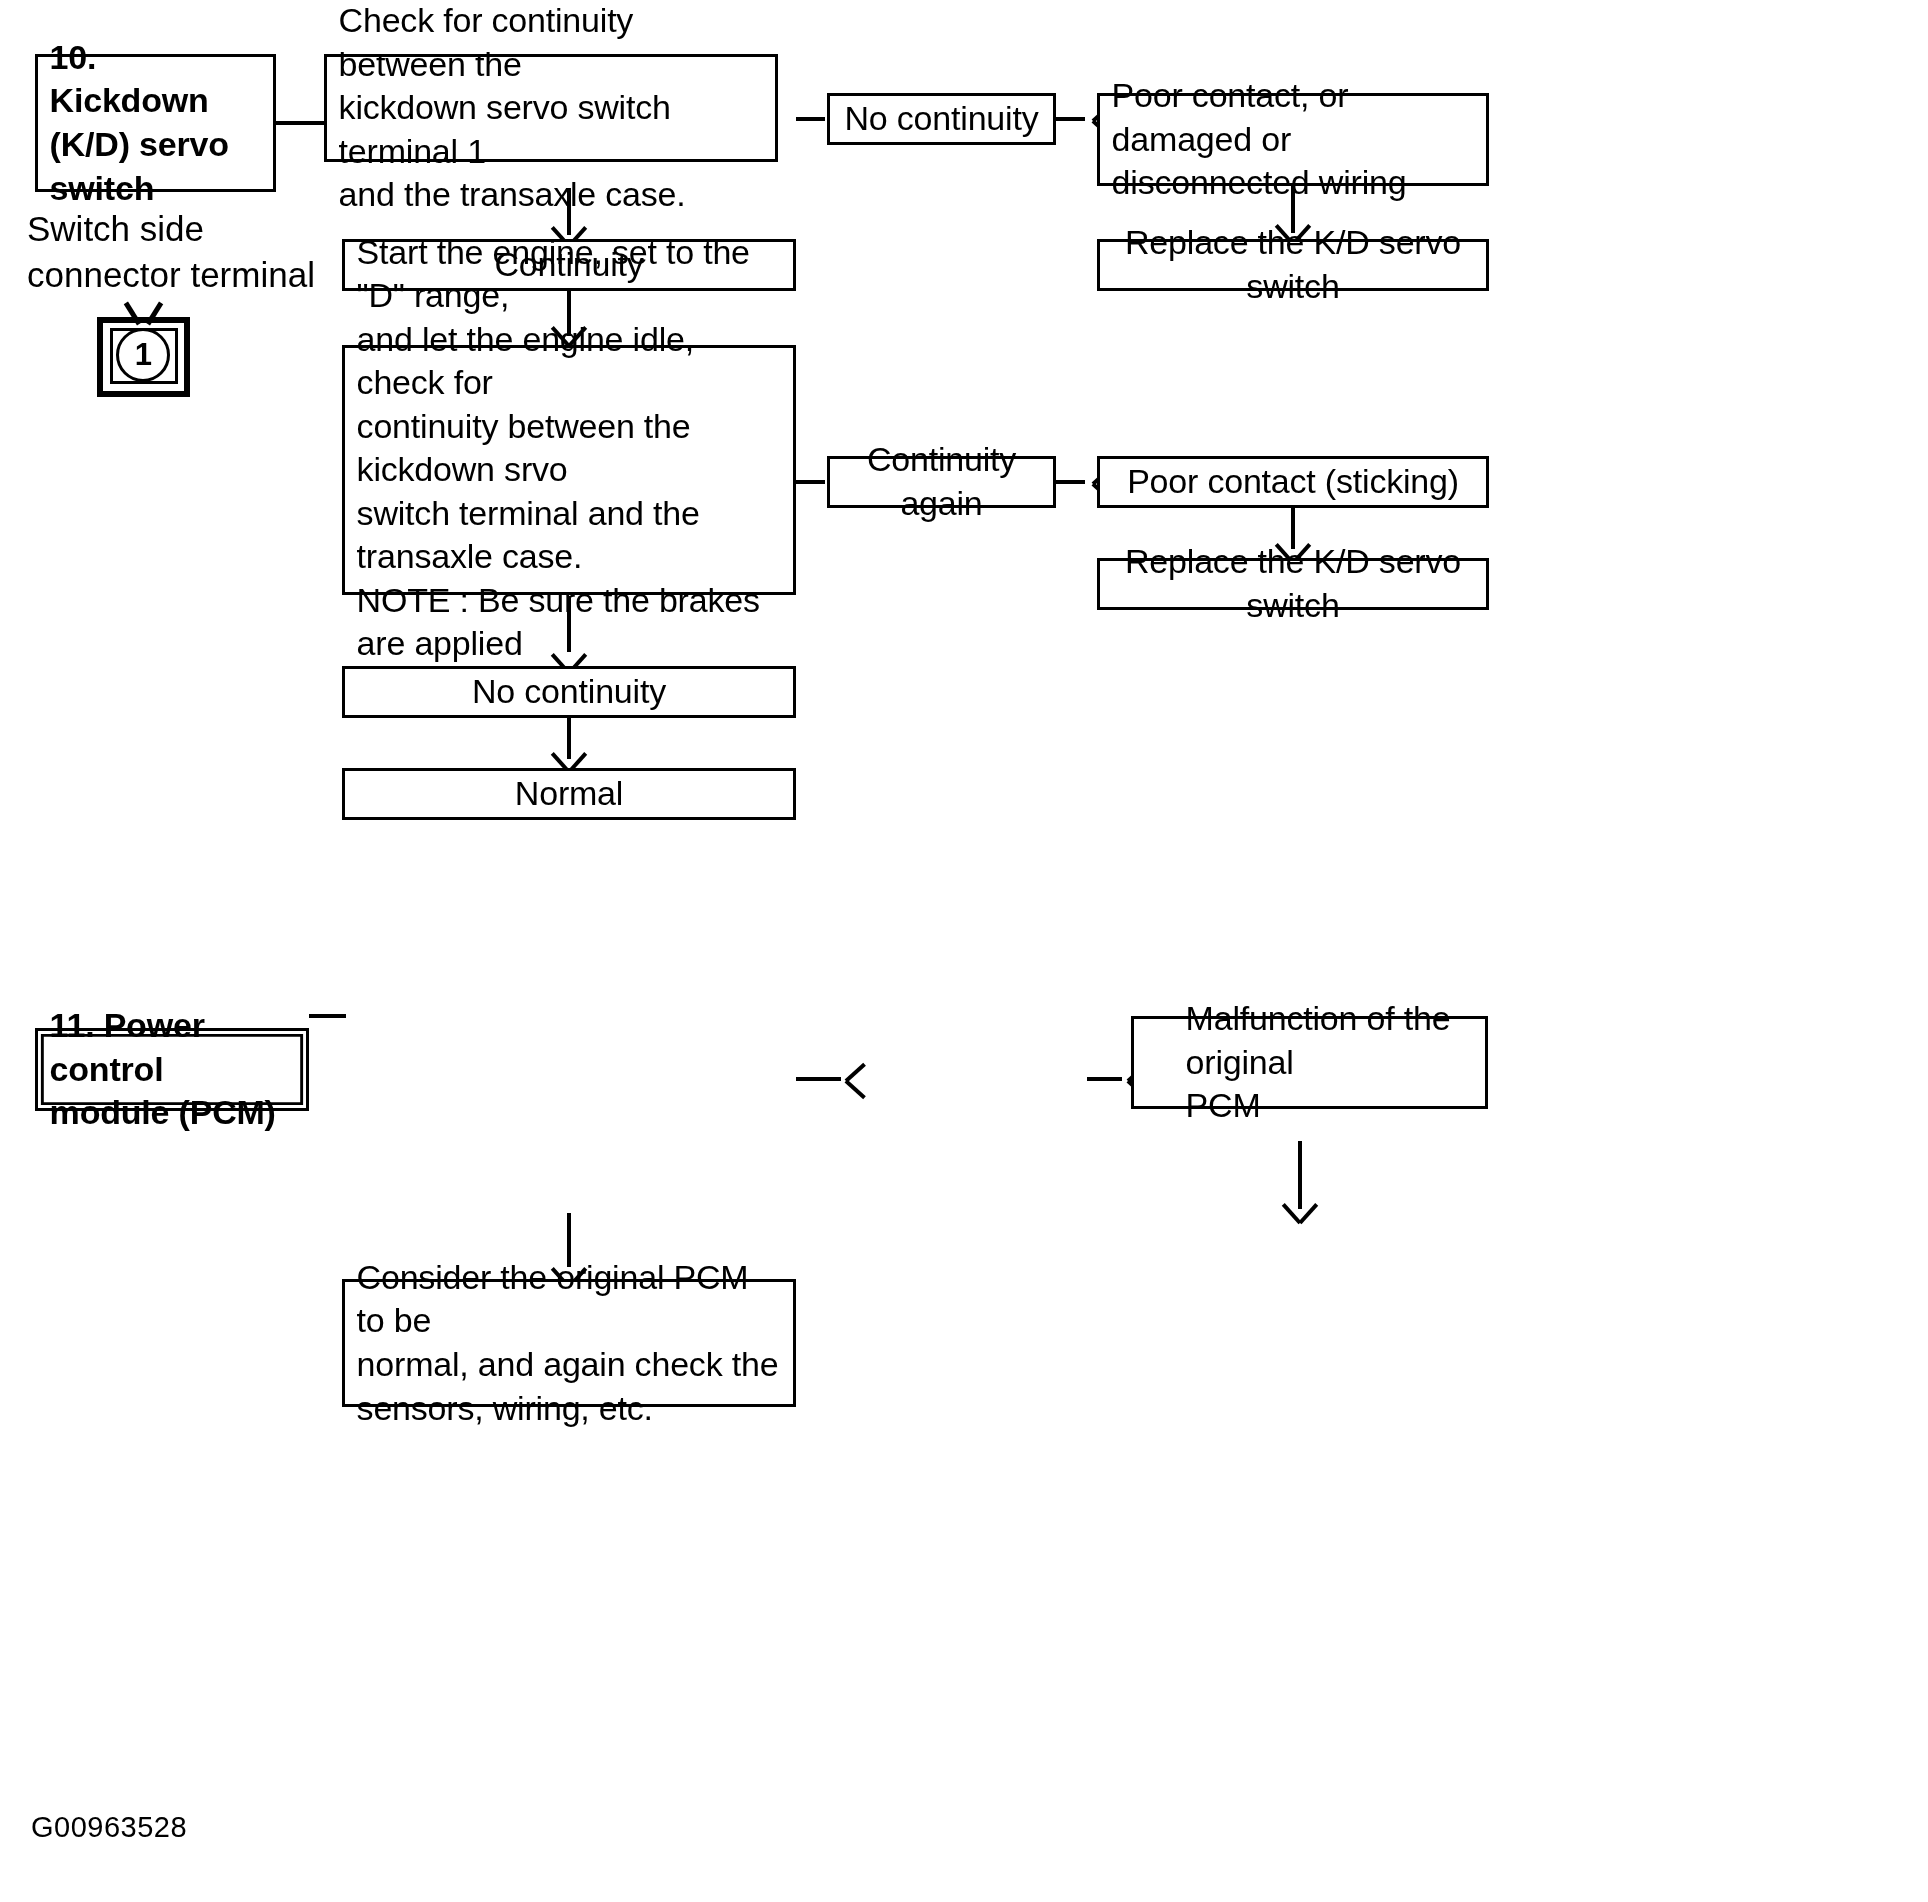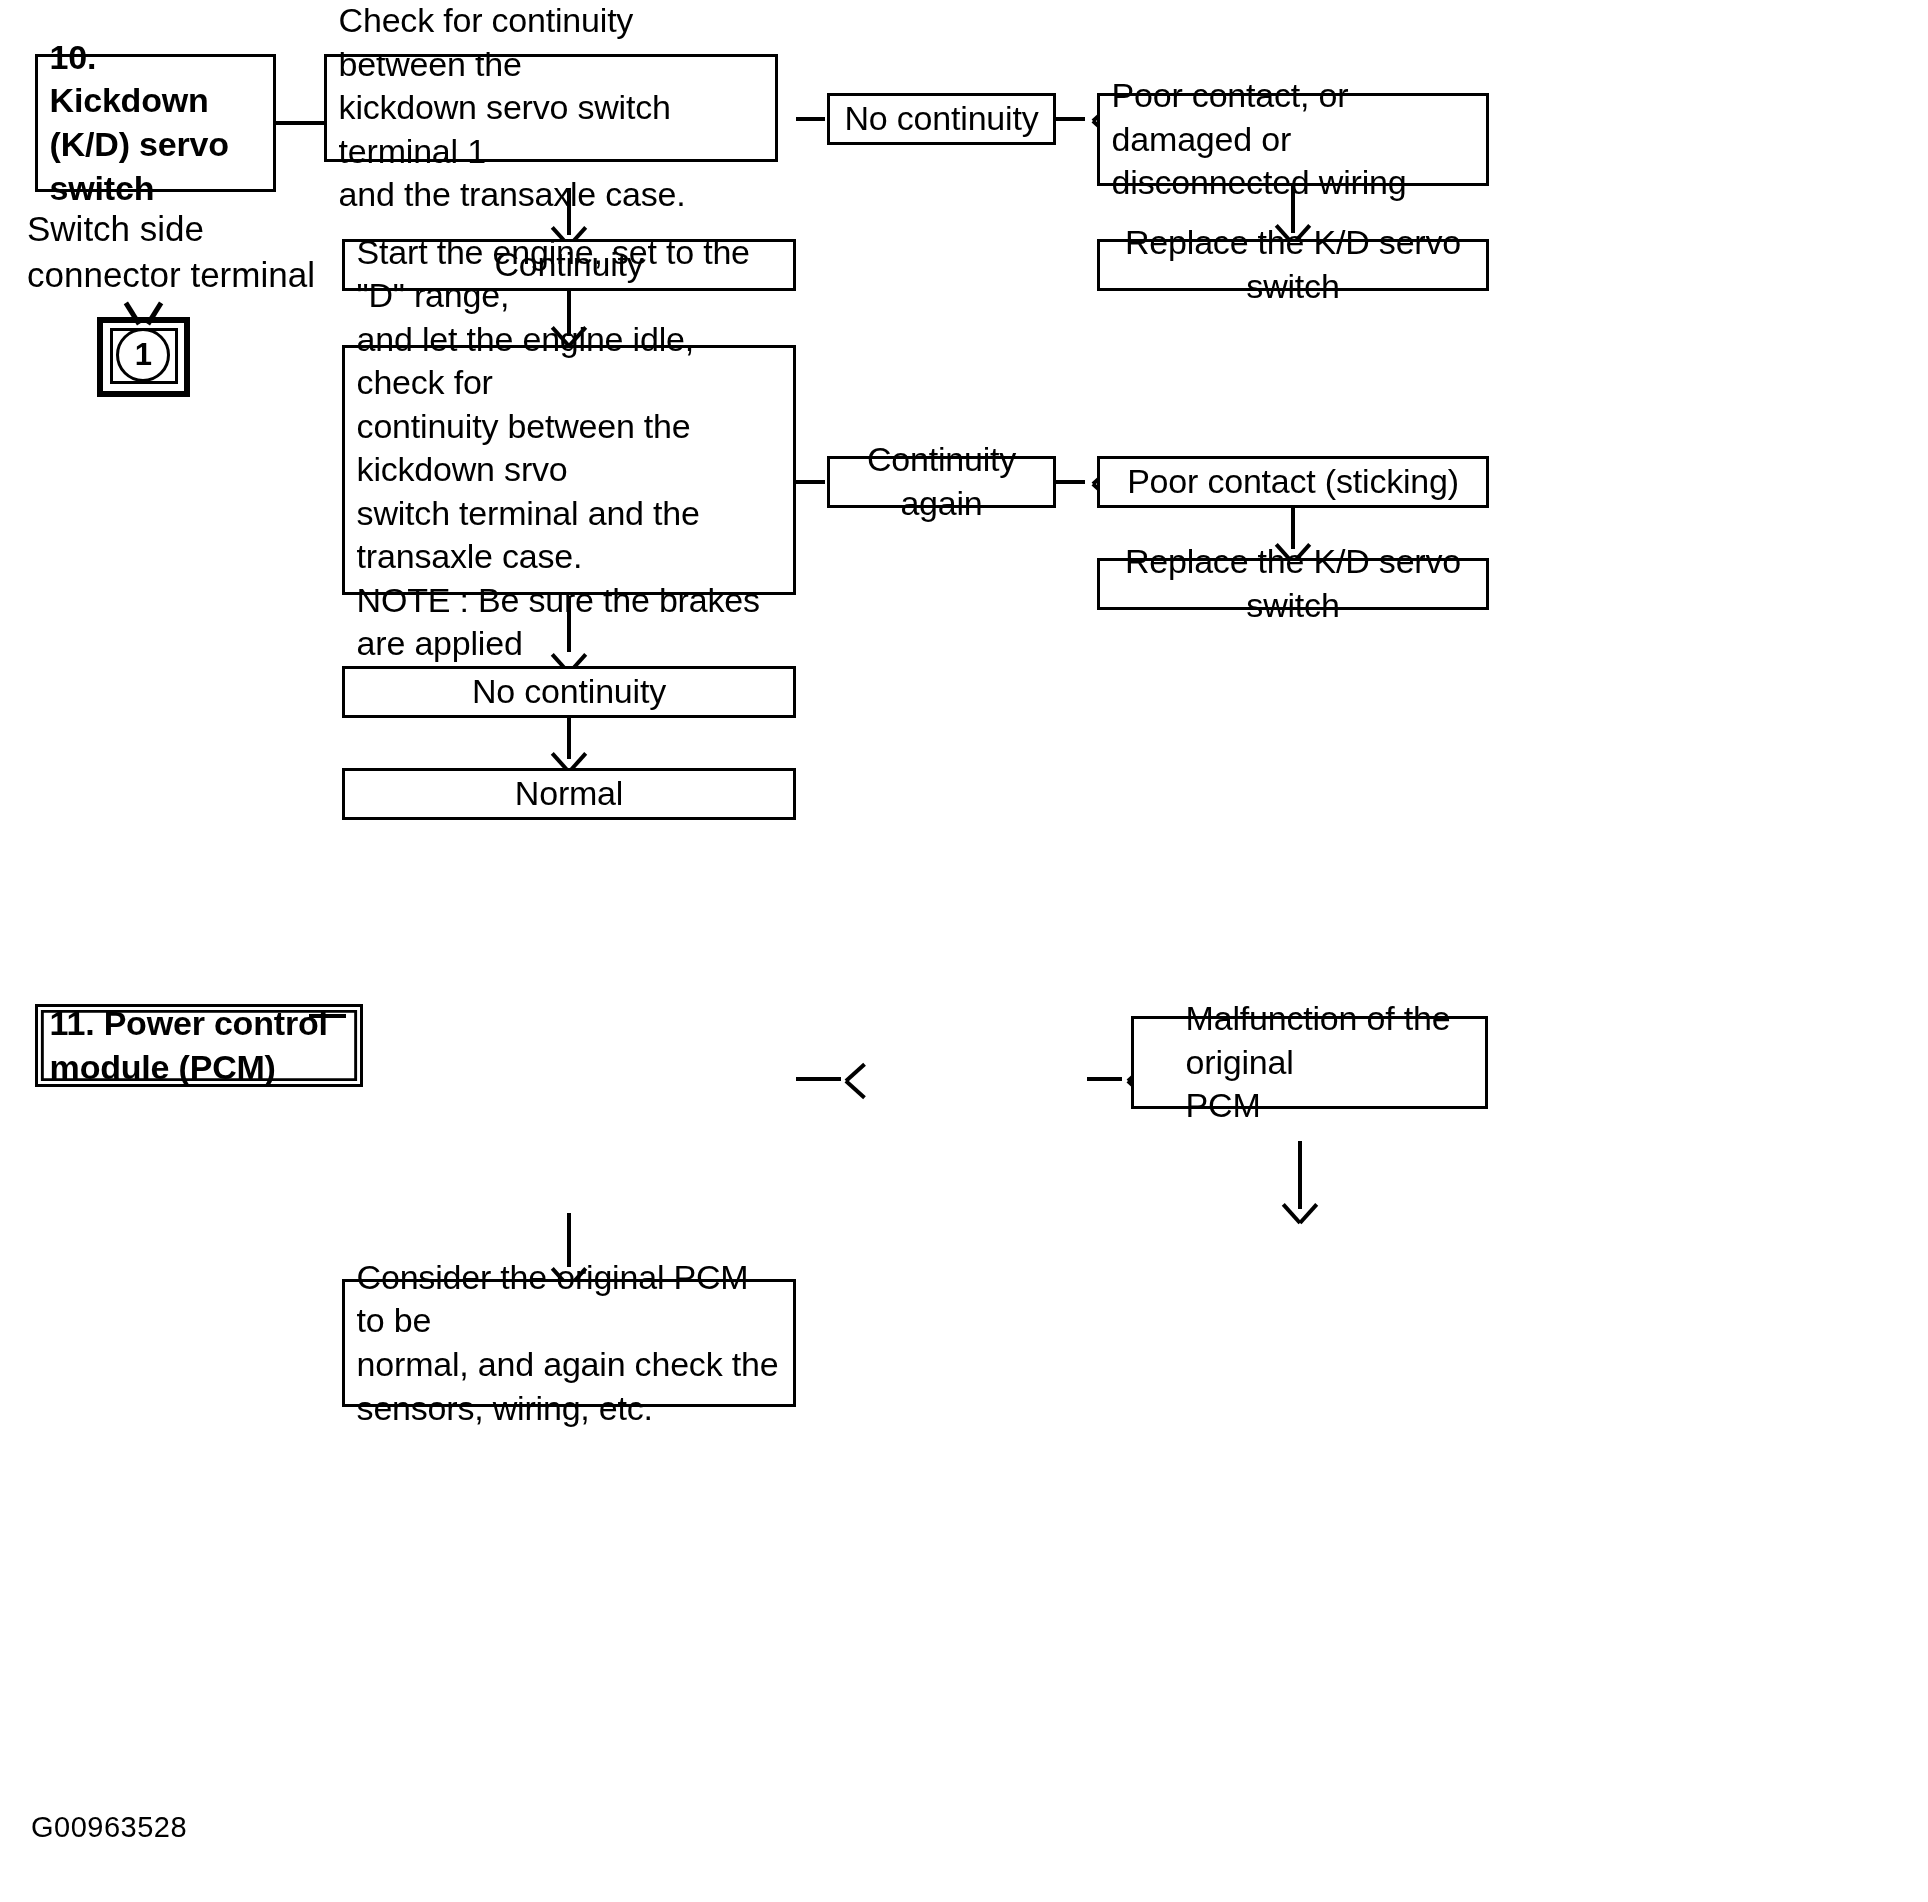--- a/index.html
+++ b/index.html
@@ -266,21 +266,21 @@
   <div class="ln v" style="left:567px; top:718px; height:41px;"></div>
   <div class="arrow down" style="left:569px; top:770px;">
     <i class="a"></i>
       <i class="b"></i>
   </div>
 
   <div class="box center" style="left:342px; top:768px; width:454px; height:52px;">
     <span class="txt">Normal</span>
   </div>
 
-  <div class="box left bold dbl" style="left:35px; top:1004px; width:328px; height:83px;">
+  <div class="box left bold dbl" style="left:35px; top:1028px; width:274px; height:83px;">
     <span class="txt">11. Power control
       module (PCM)</span>
   </div>
 
   <div class="ln h" style="left:309px; top:1014px; width:37px;"></div>
 
 
   <div class="ln h" style="left:796px; top:1077px; width:45px;"></div>
   <div class="arrow right" style="left:846px; top:1079px;">
     <i class="a"></i>

